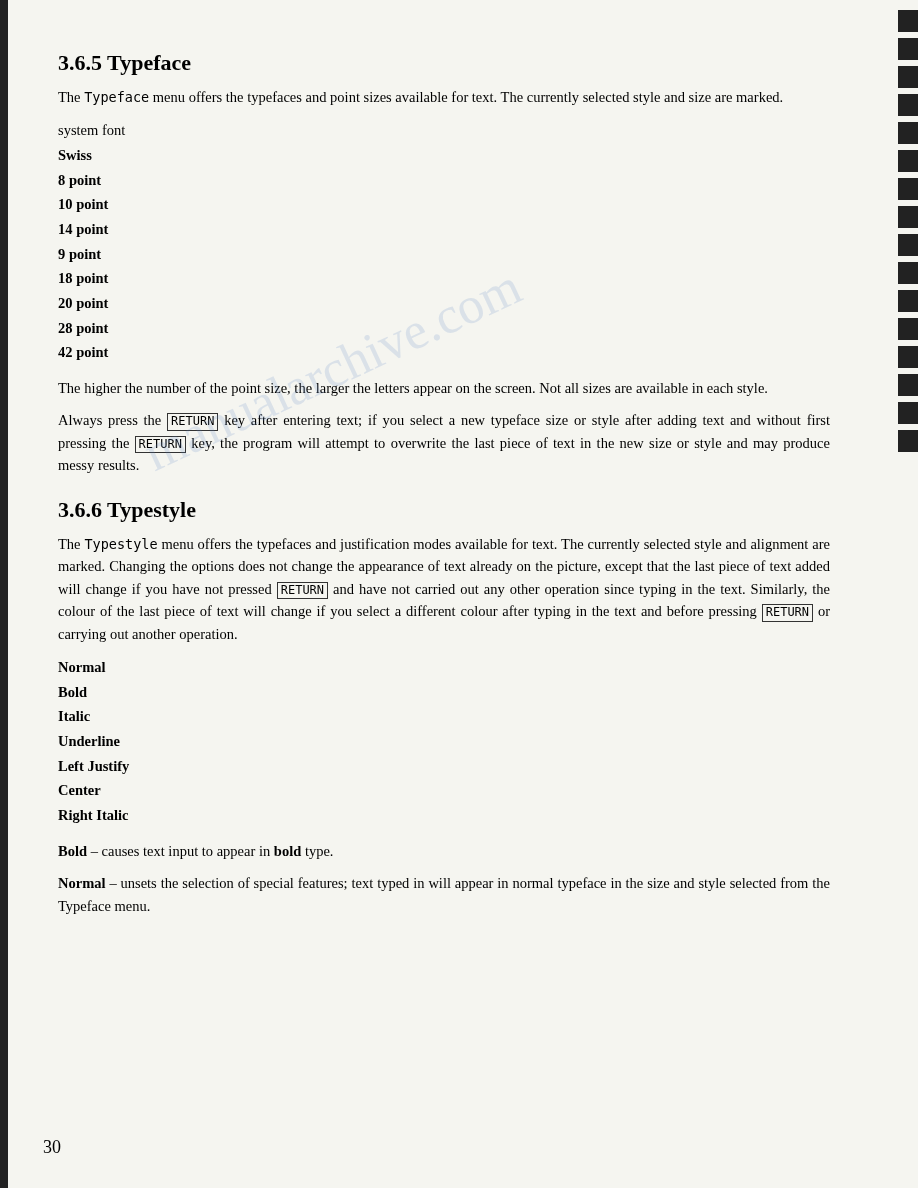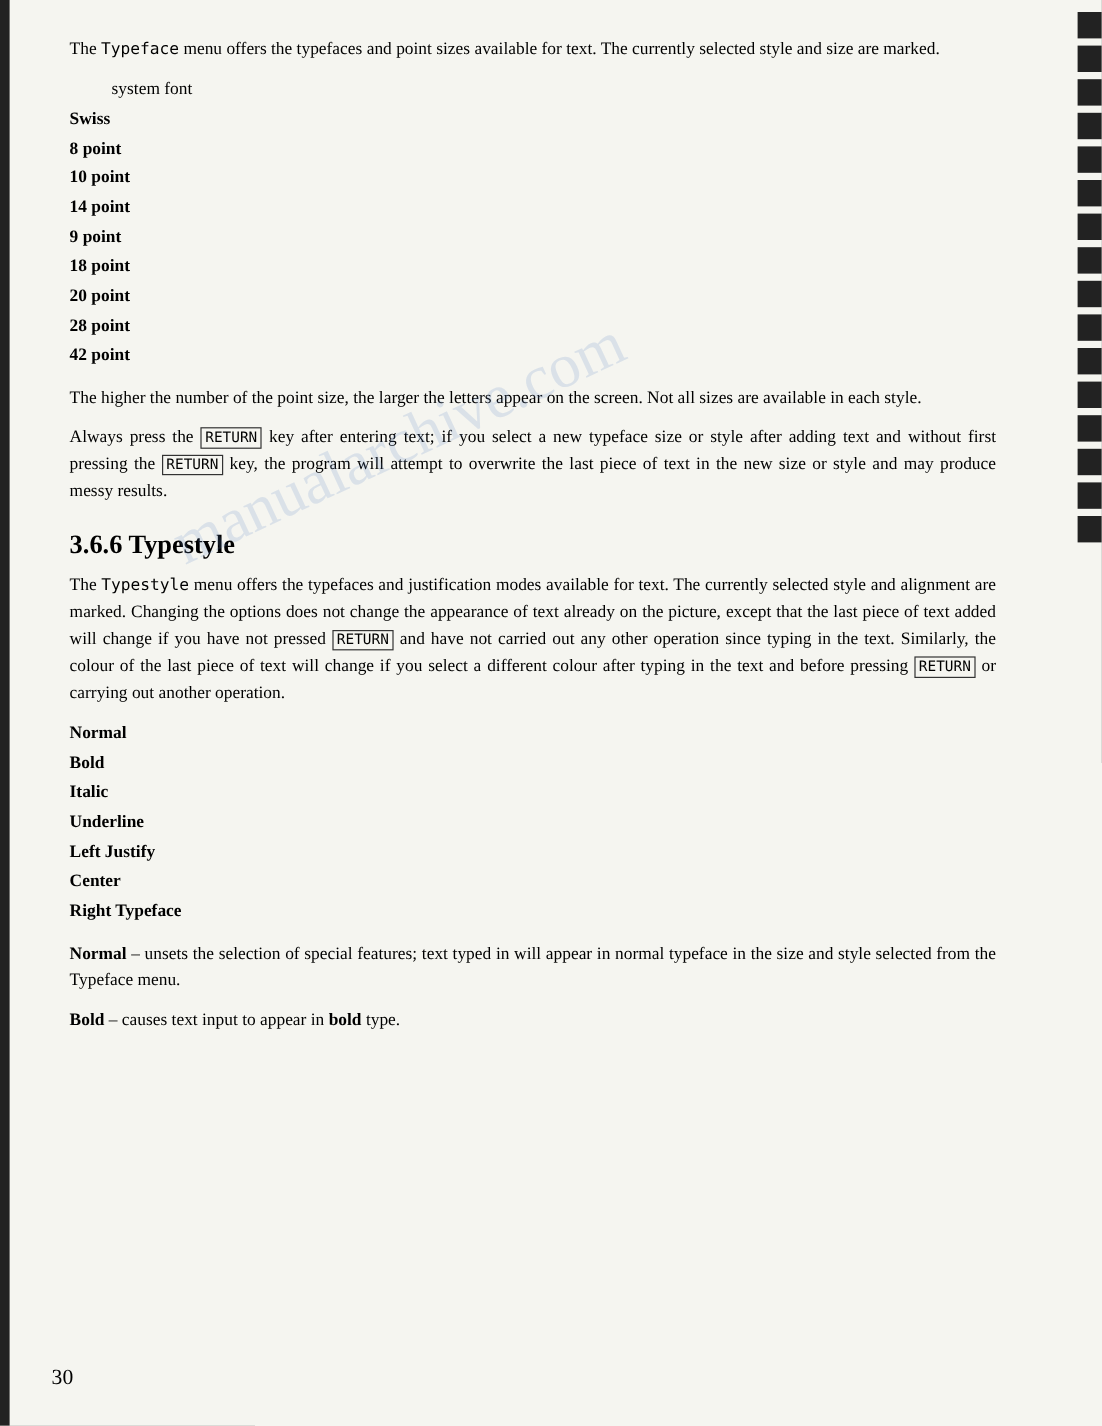--- a/index.html
+++ b/index.html
@@ -73,21 +73,20 @@
 
     .menu-list li {
       font-size: 14.5px;
       font-weight: bold;
       line-height: 1.7;
       font-family: serif;
     }
 
     .menu-list li.normal-weight {
       font-weight: normal;
-      margin-left: 35px;
     }
 
     .code-inline {
       font-family: monospace;
       font-size: 13.5px;
     }
 
     .key-box {
       display: inline-block;
       border: 1.5px solid #333;
@@ -141,20 +140,21 @@
 </head>
 <body>
 
 <div class="page">
   <div class="left-bar"></div>
 
   <div class="content-area">
 
     <div class="watermark">manualarchive.com</div>
 
+    <h2 class="section-heading">3.6.5  Typeface</h2>
 
     <p>
       The <span class="code-inline">Typeface</span> menu offers the typefaces and point sizes available for text. The currently selected style and size are marked.
     </p>
 
     <ul class="menu-list">
       <li class="normal-weight">system font</li>
       <li>Swiss</li>
       <li>8 point</li>
       <li>10 point</li>
@@ -178,31 +178,31 @@
       The <span class="code-inline">Typestyle</span> menu offers the typefaces and justification modes available for text. The currently selected style and alignment are marked. Changing the options does not change the appearance of text already on the picture, except that the last piece of text added will change if you have not pressed <span class="key-box">RETURN</span> and have not carried out any other operation since typing in the text. Similarly, the colour of the last piece of text will change if you select a different colour after typing in the text and before pressing <span class="key-box">RETURN</span> or carrying out another operation.
     </p>
 
     <ul class="menu-list">
       <li>Normal</li>
       <li>Bold</li>
       <li>Italic</li>
       <li>Underline</li>
       <li>Left Justify</li>
       <li>Center</li>
-      <li>Right Typeface</li>
+      <li>Right Italic</li>
     </ul>
+
+    <p class="normal-def-para">
+      <span class="bold-term">Bold</span> – causes text input to appear in <span class="bold-term">bold</span> type.
+    </p>
 
     <p class="normal-def-para">
       <span class="bold-term">Normal</span> – unsets the selection of special features; text typed in will appear in normal typeface in the size and style selected from the Typeface menu.
     </p>
 
-    <p class="normal-def-para">
-      <span class="bold-term">Bold</span> – causes text input to appear in <span class="bold-term">bold</span> type.
-    </p>
-
     <div class="page-number">30</div>
   </div>
 
   <div class="right-tabs">
     <span class="tab-mark"></span>
     <span class="tab-mark"></span>
     <span class="tab-mark"></span>
     <span class="tab-mark"></span>
     <span class="tab-mark"></span>
     <span class="tab-mark"></span>

